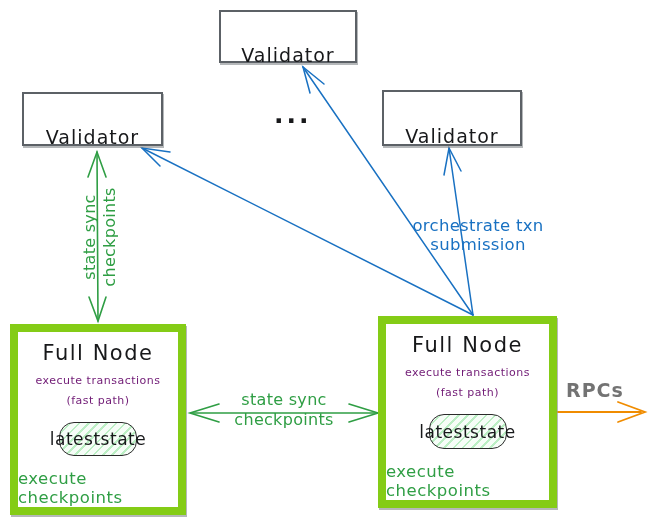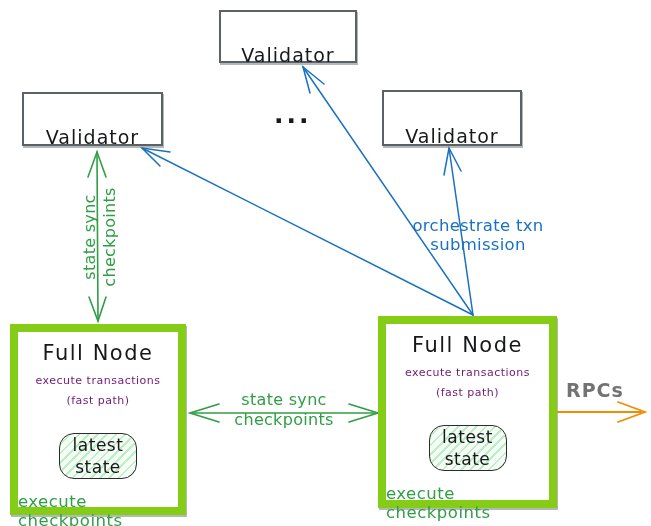--- a/index.html
+++ b/index.html
@@ -33,27 +33,27 @@
     box-shadow:1px 2px 0 rgba(120,125,130,.55);
     box-sizing:border-box;
     display:flex;flex-direction:column;align-items:center;
     text-align:left;
   }
   .fn-title{font-size:21px;letter-spacing:1.5px;color:#17181a;margin-top:9px;}
   .fn-blue{font-size:11px;letter-spacing:.5px;color:#701a75;line-height:20px;}
   .fn-blue.first{margin-top:6px;}
   .fn-green-footer{font-size:16.5px;letter-spacing:.5px;color:#2f9e44;margin-top:13px;}
   .state-box{
-    margin-top:22px;
+    margin-top:11px;
     width:76px;height:56px;
     border:1.6px solid #2b2b2b;
     border-radius:15px;
     background:
       repeating-linear-gradient(135deg, rgba(105,219,124,.45) 0 1.8px, rgba(235,251,238,.45) 1.8px 6.5px);
-    display:flex;flex-direction:column;align-items:center;justify-content:center;
+    display:flex;align-items:center;justify-content:center;
     font-size:17px;line-height:22px;color:#17181a;letter-spacing:.5px;
   }
   svg#edges{position:absolute;left:0;top:0;pointer-events:none;}
   .edge-label{position:absolute;text-align:center;}
   .green-label{color:#2f9e44;font-size:16px;line-height:20px;letter-spacing:.3px;}
   .lbl-state-sync-v{
     left:100px;top:237px;width:170px;
     transform:translate(-50%,-50%) rotate(-90deg);
   }
   .lbl-state-sync-h{left:227px;top:390px;width:114px;}

